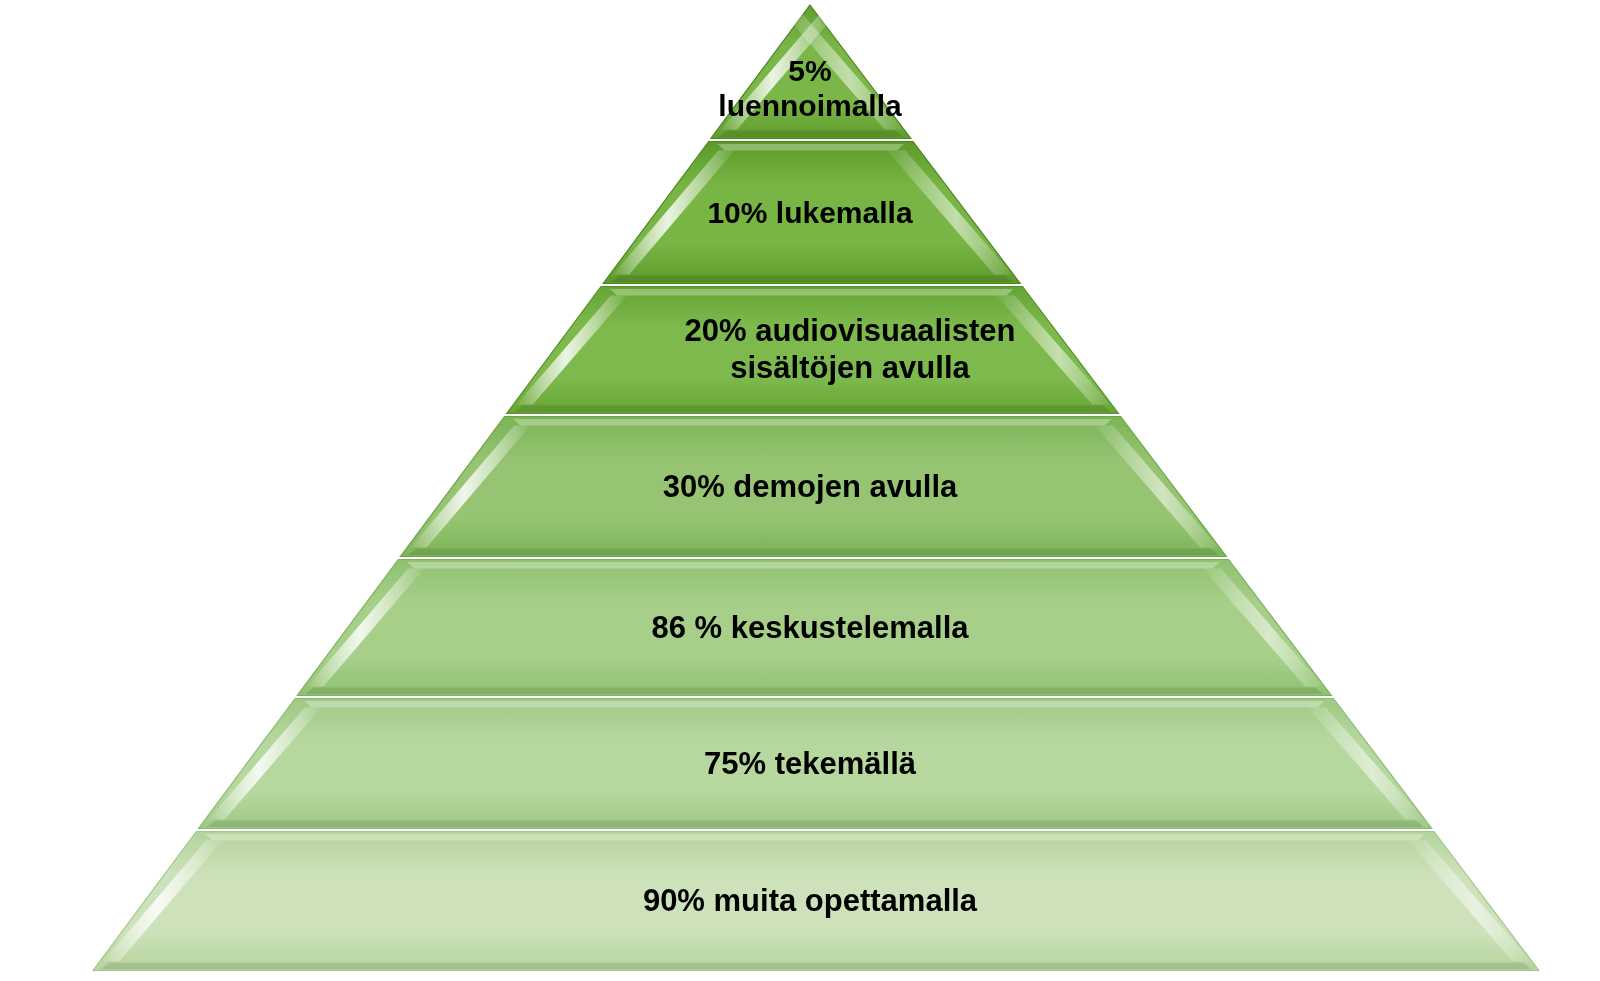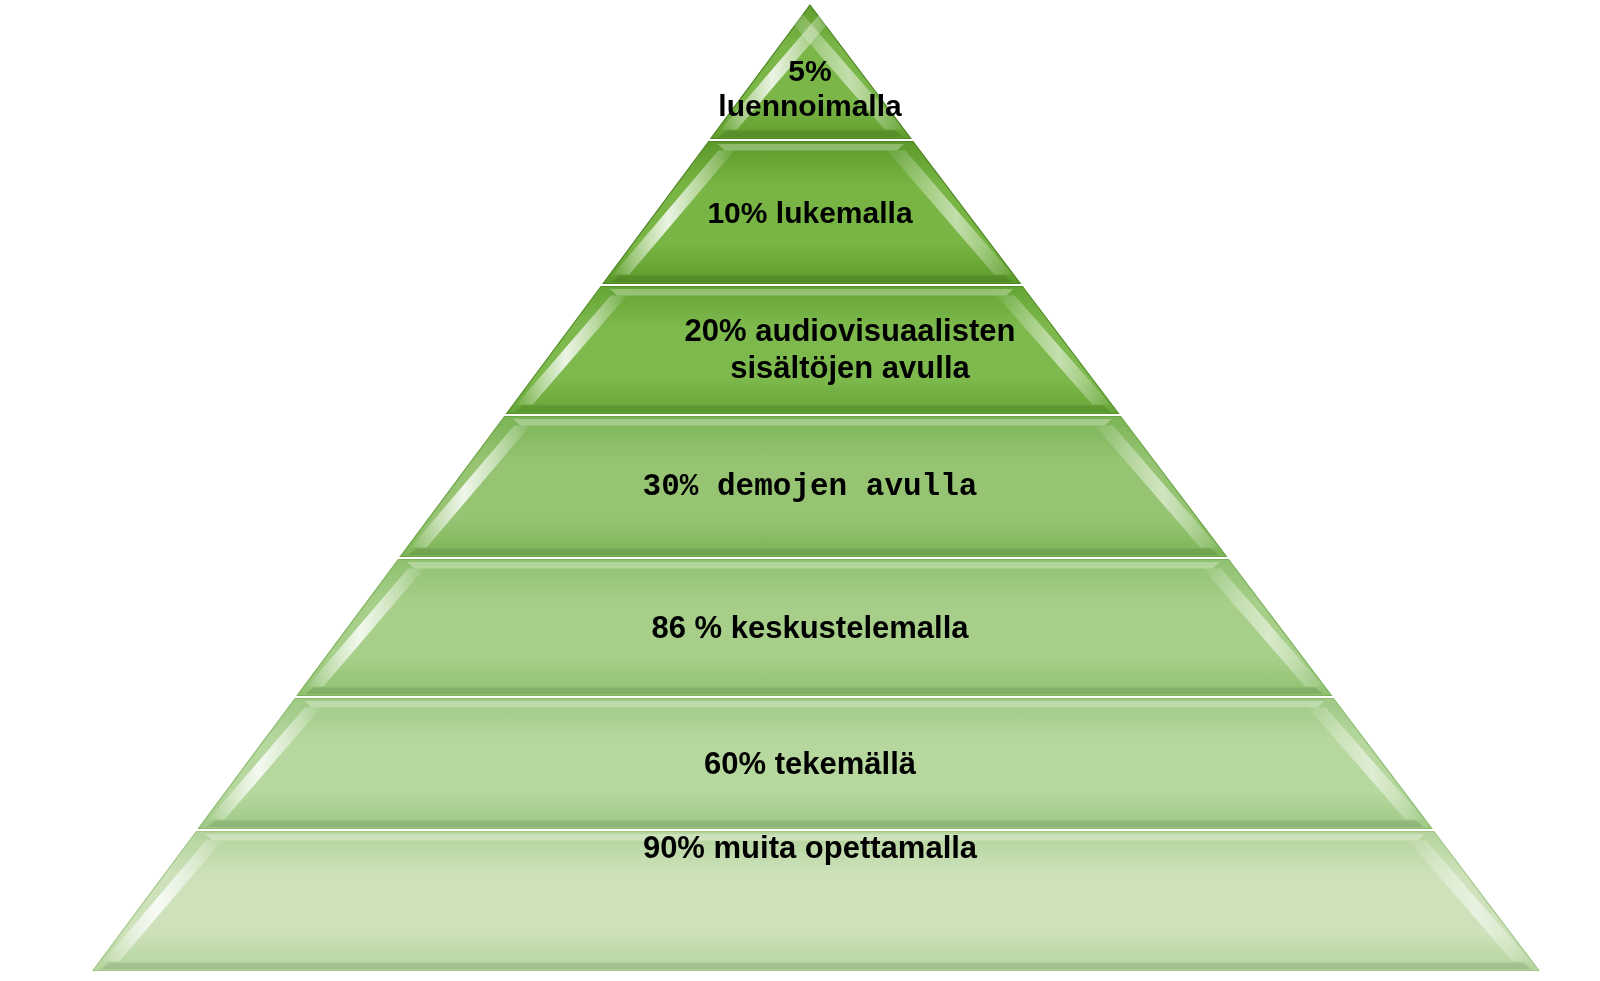--- a/index.html
+++ b/index.html
@@ -149,19 +149,19 @@
         </g>
     </svg>
   </div>
 
   <div id="labels">
       <div class="tier-label t0" style="left: 810px; top: 87.77px;">5%
 luennoimalla</div>
       <div class="tier-label t1" style="left: 810px; top: 212.5px;">10% lukemalla</div>
       <div class="tier-label t2" style="left: 810px; top: 350px; margin-left: 40px;">20% audiovisuaalisten
 sisältöjen avulla</div>
-      <div class="tier-label t3" style="left: 810px; top: 486.5px; font-family: Liberation Mono, monospace;">30% demojen avulla</div>
+      <div class="tier-label t3" style="left: 810px; top: 486.5px;">30% demojen avulla</div>
       <div class="tier-label t4" style="left: 810px; top: 627.5px;">86 % keskustelemalla</div>
-      <div class="tier-label t5" style="left: 810px; top: 763.5px;">60% tekemällä</div>
-      <div class="tier-label t6" style="left: 810px; top: 848px;">90% muita opettamalla</div>
+      <div class="tier-label t5" style="left: 810px; top: 763.5px;">75% tekemällä</div>
+      <div class="tier-label t6" style="left: 810px; top: 901px;">90% muita opettamalla</div>
     </div>
 
 </div>
 
 </body></html>

